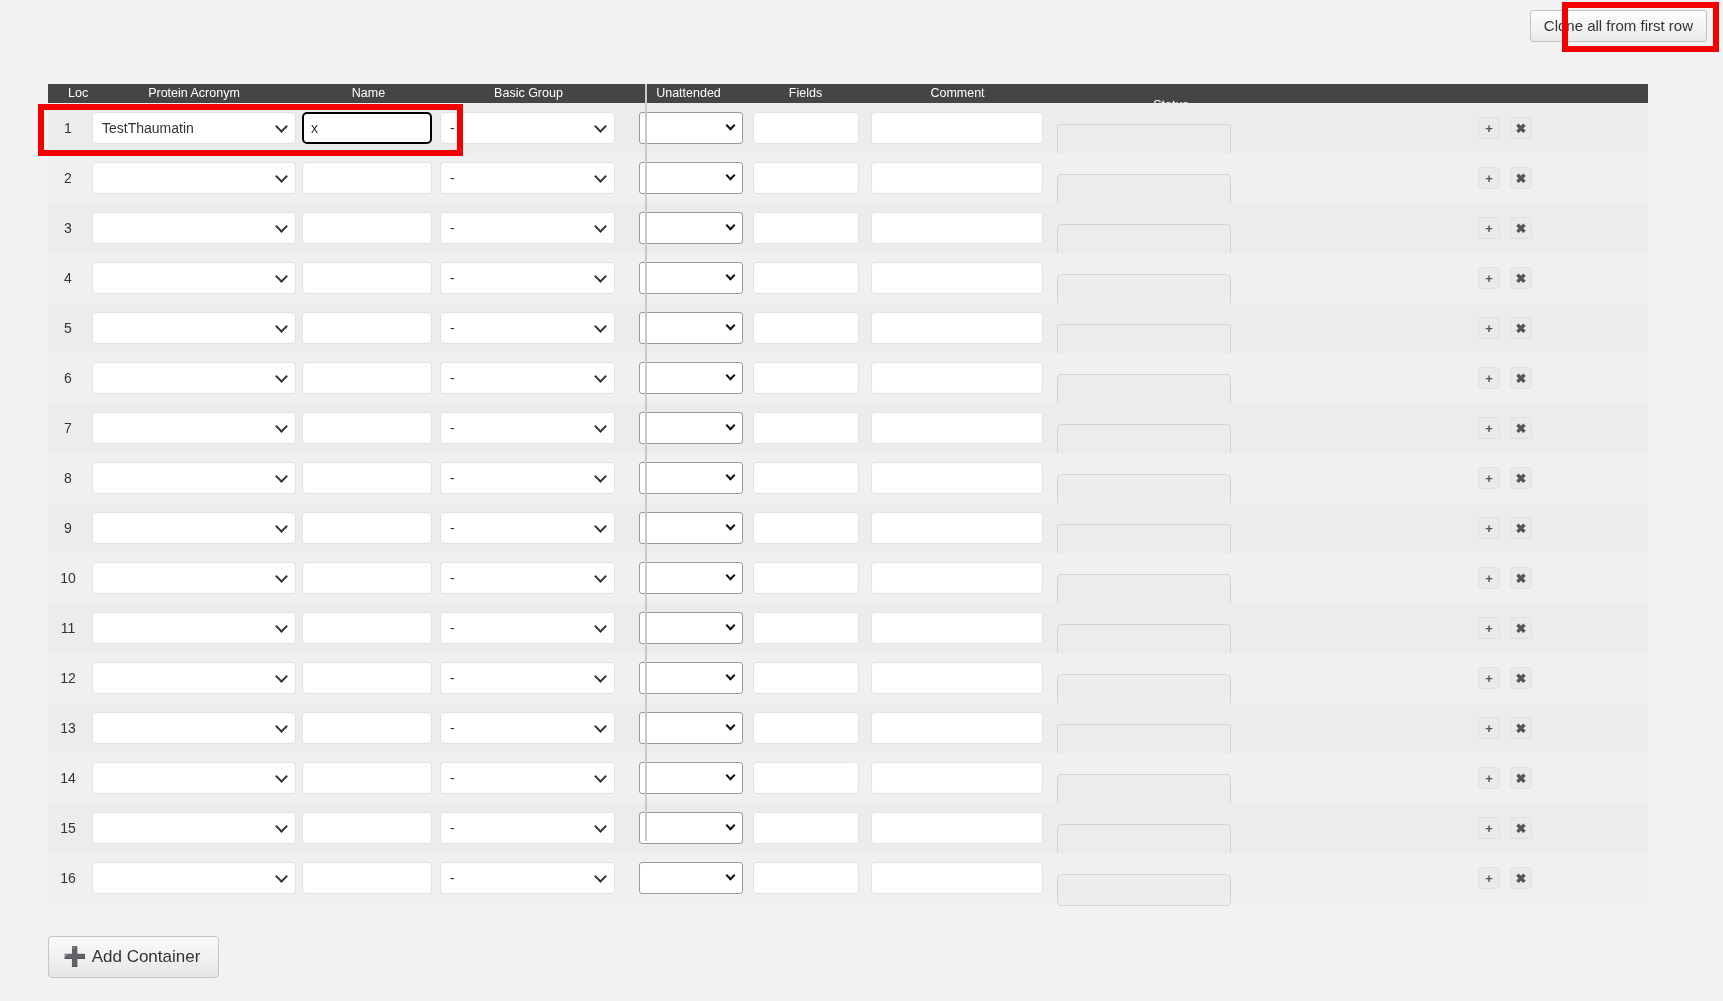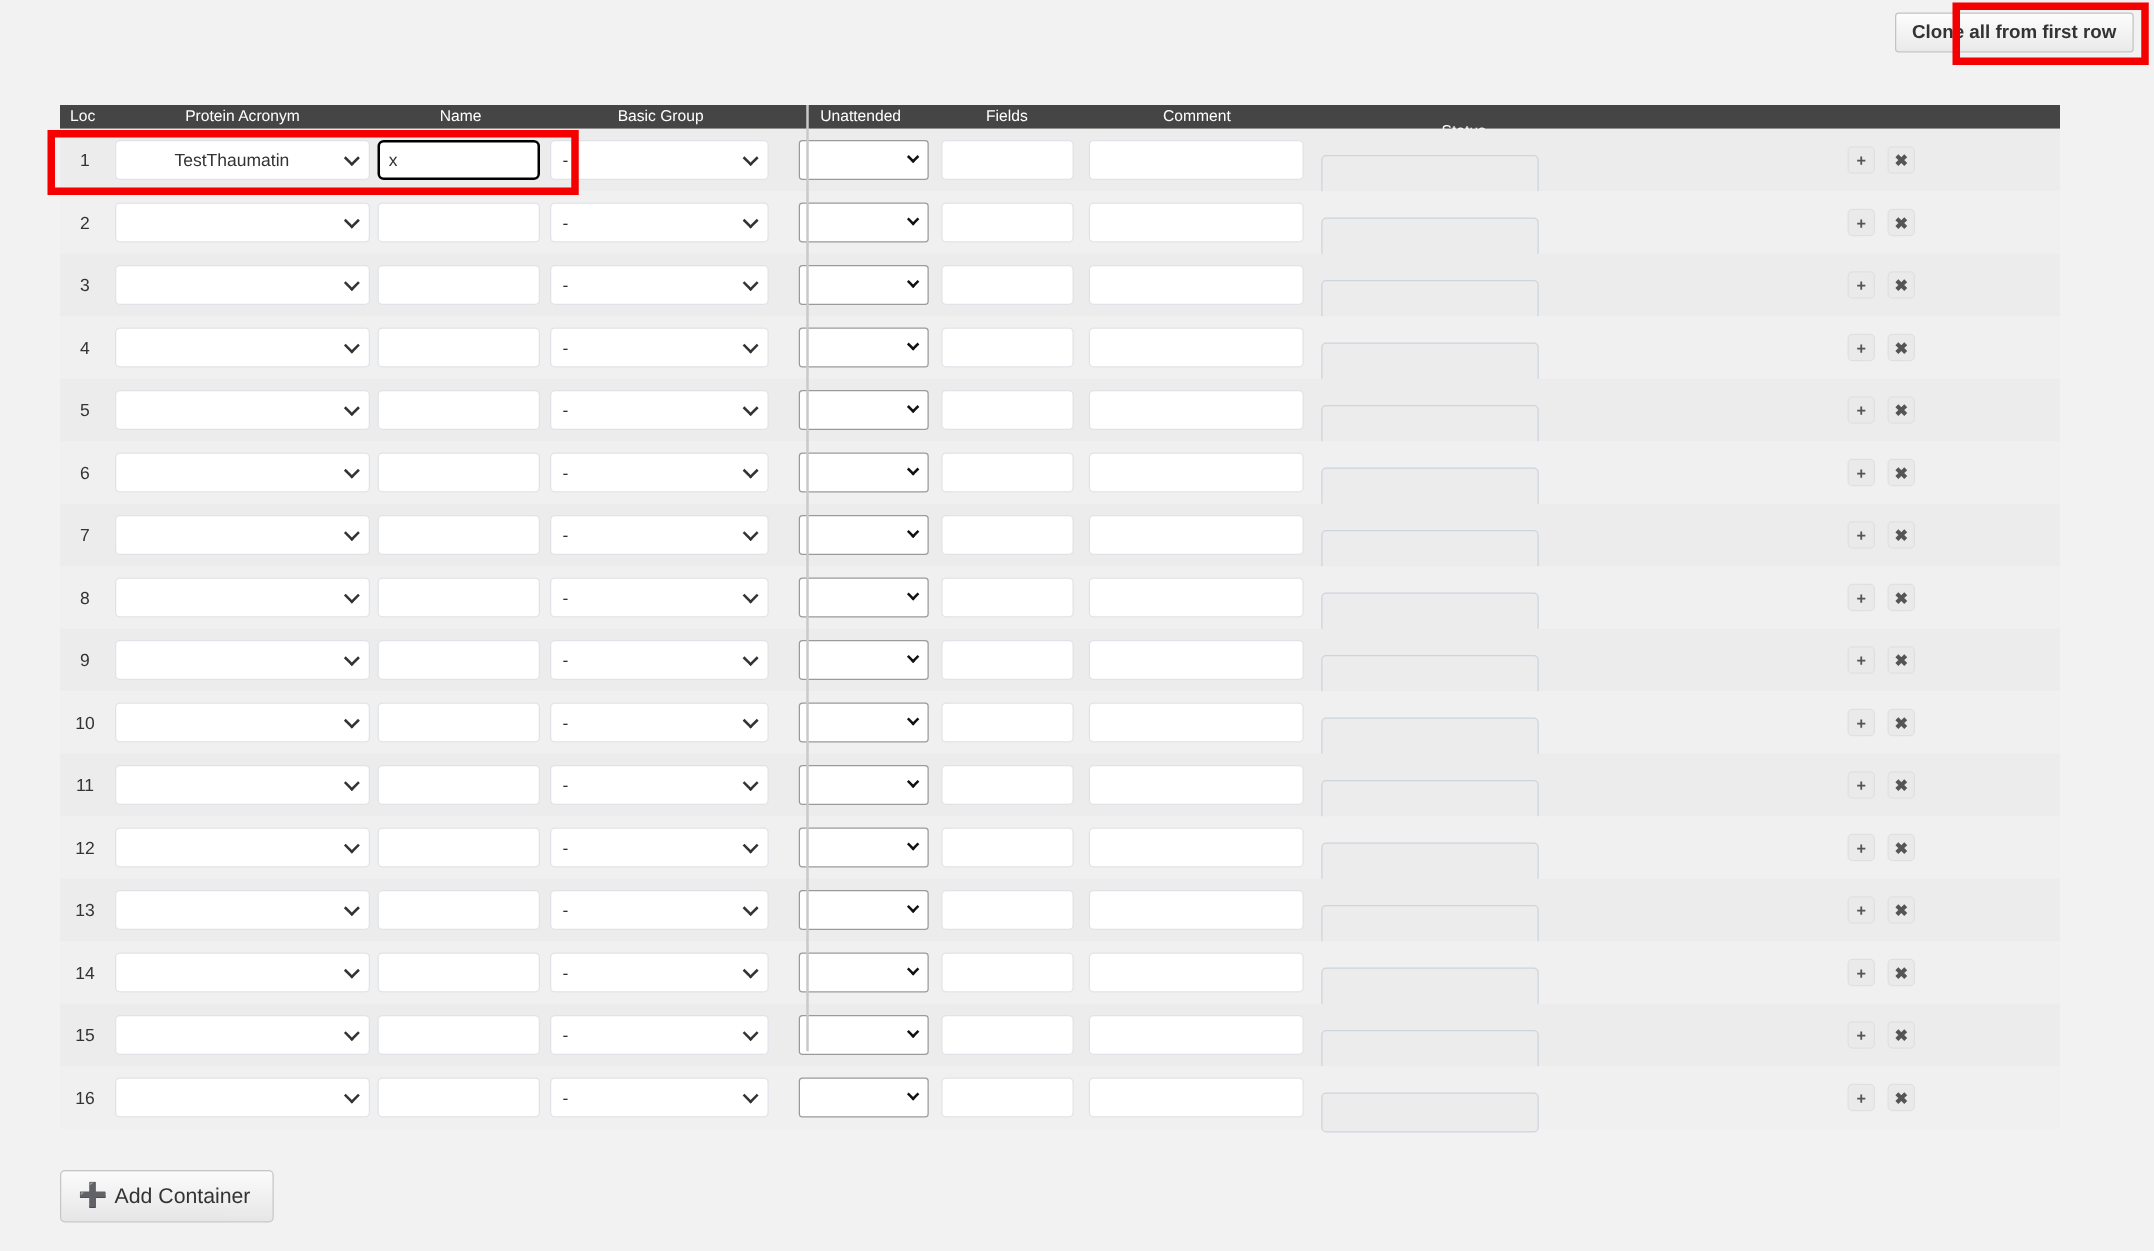--- a/index.html
+++ b/index.html
@@ -26,21 +26,20 @@
     display: block;
     font-family: "Liberation Sans", sans-serif;
     font-size: 15px; color: #333;
     background: linear-gradient(#fdfdfd, #eaeaea);
     border: 1px solid #c3c3c3;
     border-radius: 3px;
     padding: 7px 13px 8px 13px;
     line-height: 1;
     cursor: pointer;
     white-space: nowrap;
-    font-weight: bold;
   }
 
   
   .ann {
     position: absolute;
     border: 6px solid #f40000;
     pointer-events: none;
     z-index: 40;
   }
   #ann-clone { right: 4px; top: 2px; width: 157px; height: 50px; }
@@ -84,21 +83,21 @@
     align-items: center;
   }
   .head .hcell {
     color: #fff;
     font-size: 12.5px;
     line-height: 1;
     text-align: center;
     white-space: nowrap;
     overflow: hidden;
   }
-  .head .hcell.left { text-align: left; padding-left: 8px; }
+  .head .hcell.left { text-align: left; padding-left: 20px; }
 
   
   .c-loc      { width: 40px;  flex: 0 0 40px; }
   .c-protein  { width: 212px; flex: 0 0 212px; }
   .c-name     { width: 137px; flex: 0 0 137px; }
   .c-group    { width: 183px; flex: 0 0 183px; }
   .c-gap      { width: 10px;  flex: 0 0 10px; }
   .c-anom     { width: 117px; flex: 0 0 117px; }
   .c-barcode  { width: 117px; flex: 0 0 117px; }
   .c-comment  { width: 187px; flex: 0 0 187px; }
@@ -145,21 +144,21 @@
     white-space: nowrap; overflow: hidden;
   }
   .fsel .chev {
     position: absolute; right: 9px; top: 50%;
     width: 9px; height: 9px;
     margin-top: -6px;
     border-right: 2px solid #333;
     border-bottom: 2px solid #333;
     transform: rotate(45deg);
   }
-  .sel-protein { width: 204px; margin-left: 4px; justify-content: center; }
+  .sel-protein { width: 204px; margin-left: 4px; }
   .sel-group   { width: 175px; margin-left: 3px; }
 
   
   .nsel {
     position: relative;
     width: 104px; height: 32px;
     margin-left: 9px;
     background: #ffffff;
     border: 1px solid #9a9a9a;
     border-radius: 3px;

